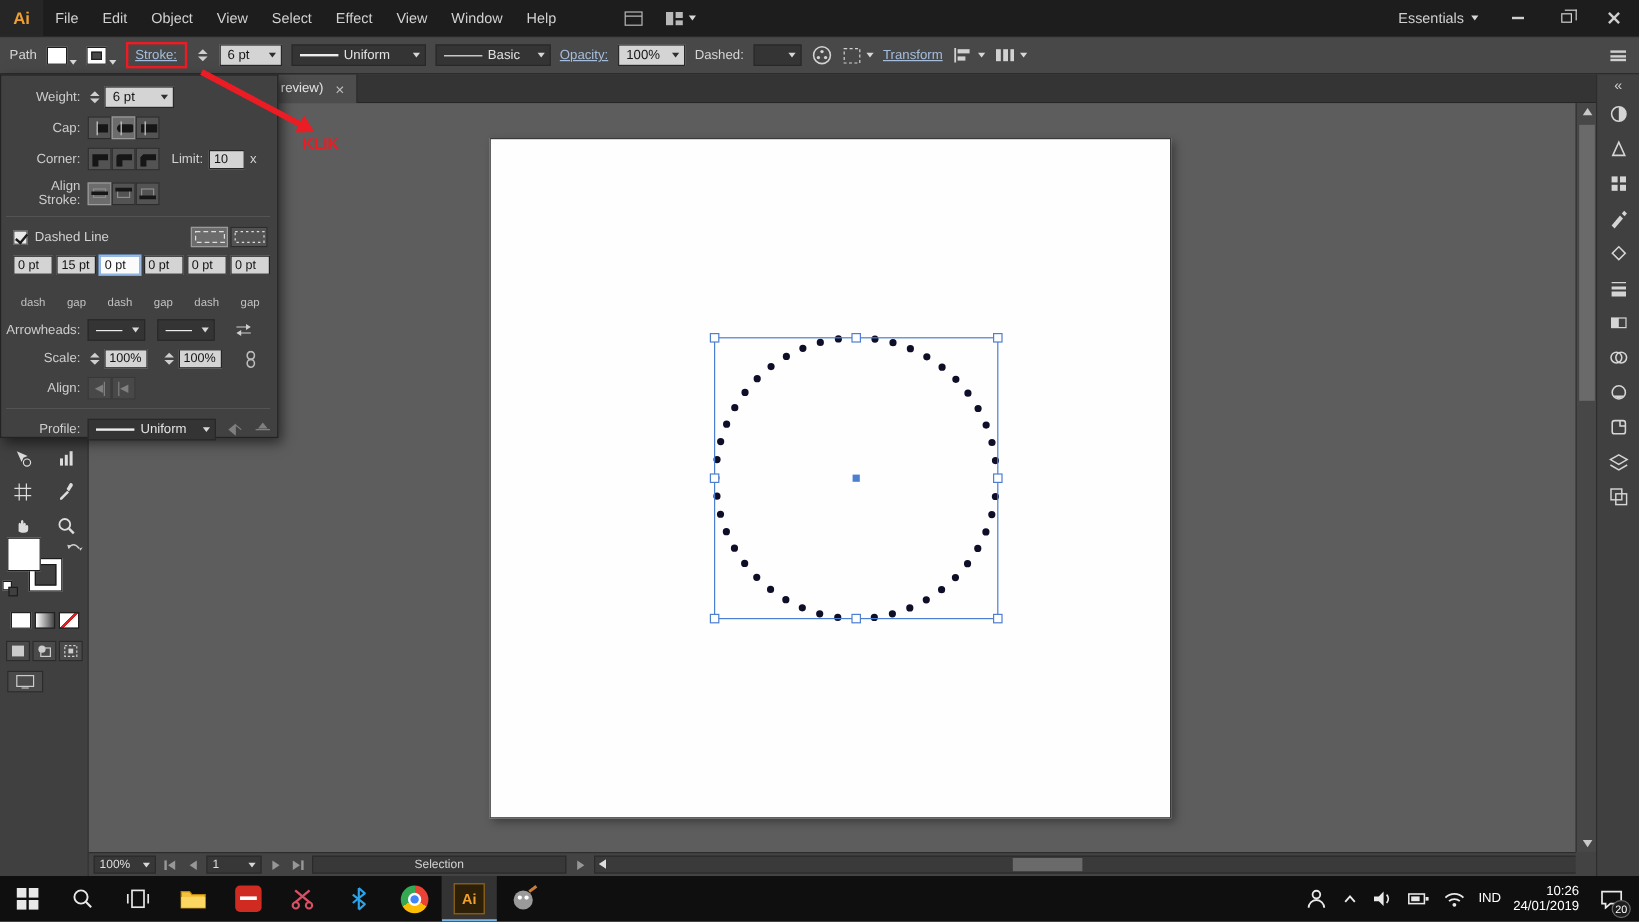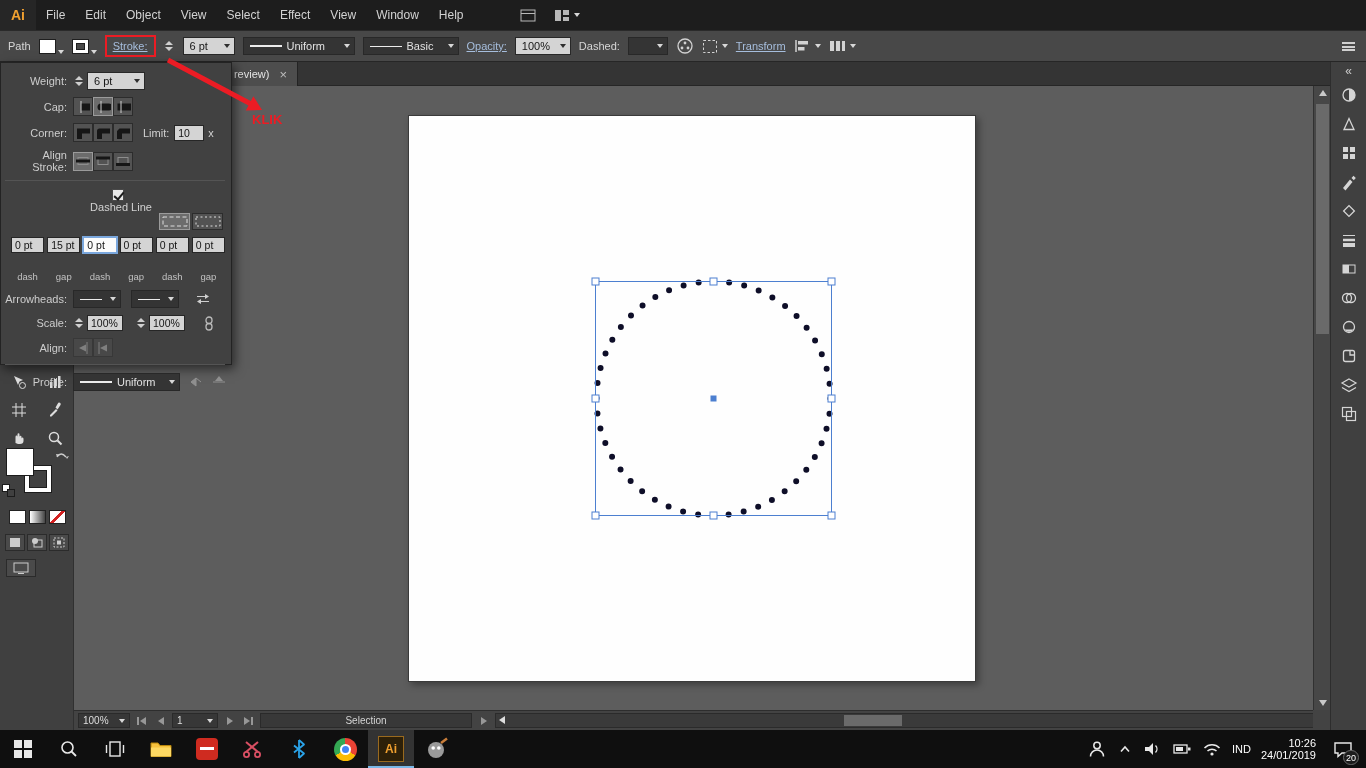--- a/index.html
+++ b/index.html
@@ -182,20 +182,35 @@
         </svg>
       <span style="display:inline-flex;align-items:center;gap:4px;">
         <svg width="16" height="15">
             <rect x="1" y="2" width="6" height="11" fill="#b8b8b8"></rect>
             <rect x="9" y="2" width="6" height="5" fill="#b8b8b8"></rect>
             <rect x="9" y="9" width="6" height="4" fill="#b8b8b8"></rect>
           </svg>
         <i class="dd lt"></i>
       </span>
     </div>
+    <div class="menubar-right">
+      <span class="workspace">
+        <span>Essentials</span>
+        <i class="dd lt"></i>
+      </span>
+      <span class="winbtn">
+          <span class="min-glyph"></span>
+        </span>
+      <span class="winbtn">
+          <span class="restore-glyph"></span>
+        </span>
+      <span class="winbtn">
+          <span class="close-glyph"></span>
+        </span>
+    </div>
   </header>
 
   <div class="controlbar">
     <span>Path</span>
     <span class="swpair">
       <span class="cswatch"></span>
         <i class="dd lt"></i>
     </span>
     <span class="swpair">
       <span class="cswatch stroke"></span>
@@ -580,21 +595,21 @@
       <span class="cbtn">
           <svg width="14" height="12">
             <rect x="2" y="2.5" width="10" height="7" fill="none" stroke="#8d8d8d"></rect>
             <line x1="0" y1="9.5" x2="14" y2="9.5" stroke="#161616" stroke-width="3"></line>
           </svg>
         </span>
     </div>
 
     <div class="sp-div"></div>
 
-    <div class="sp-row" style="padding-left:6px;flex-direction:column;">
+    <div class="sp-row" style="padding-left:6px;">
       <span class="checkbox"></span>
       <span style="margin-left:6px;">Dashed Line</span>
       <span class="preserve-btns">
         <span class="pbtn active">
             <svg width="26" height="11">
               <rect x="1" y="1" width="24" height="9" fill="none" stroke="#ddd" stroke-dasharray="4 2.5"></rect>
             </svg>
           </span>
         <span class="pbtn">
             <svg width="26" height="11">

